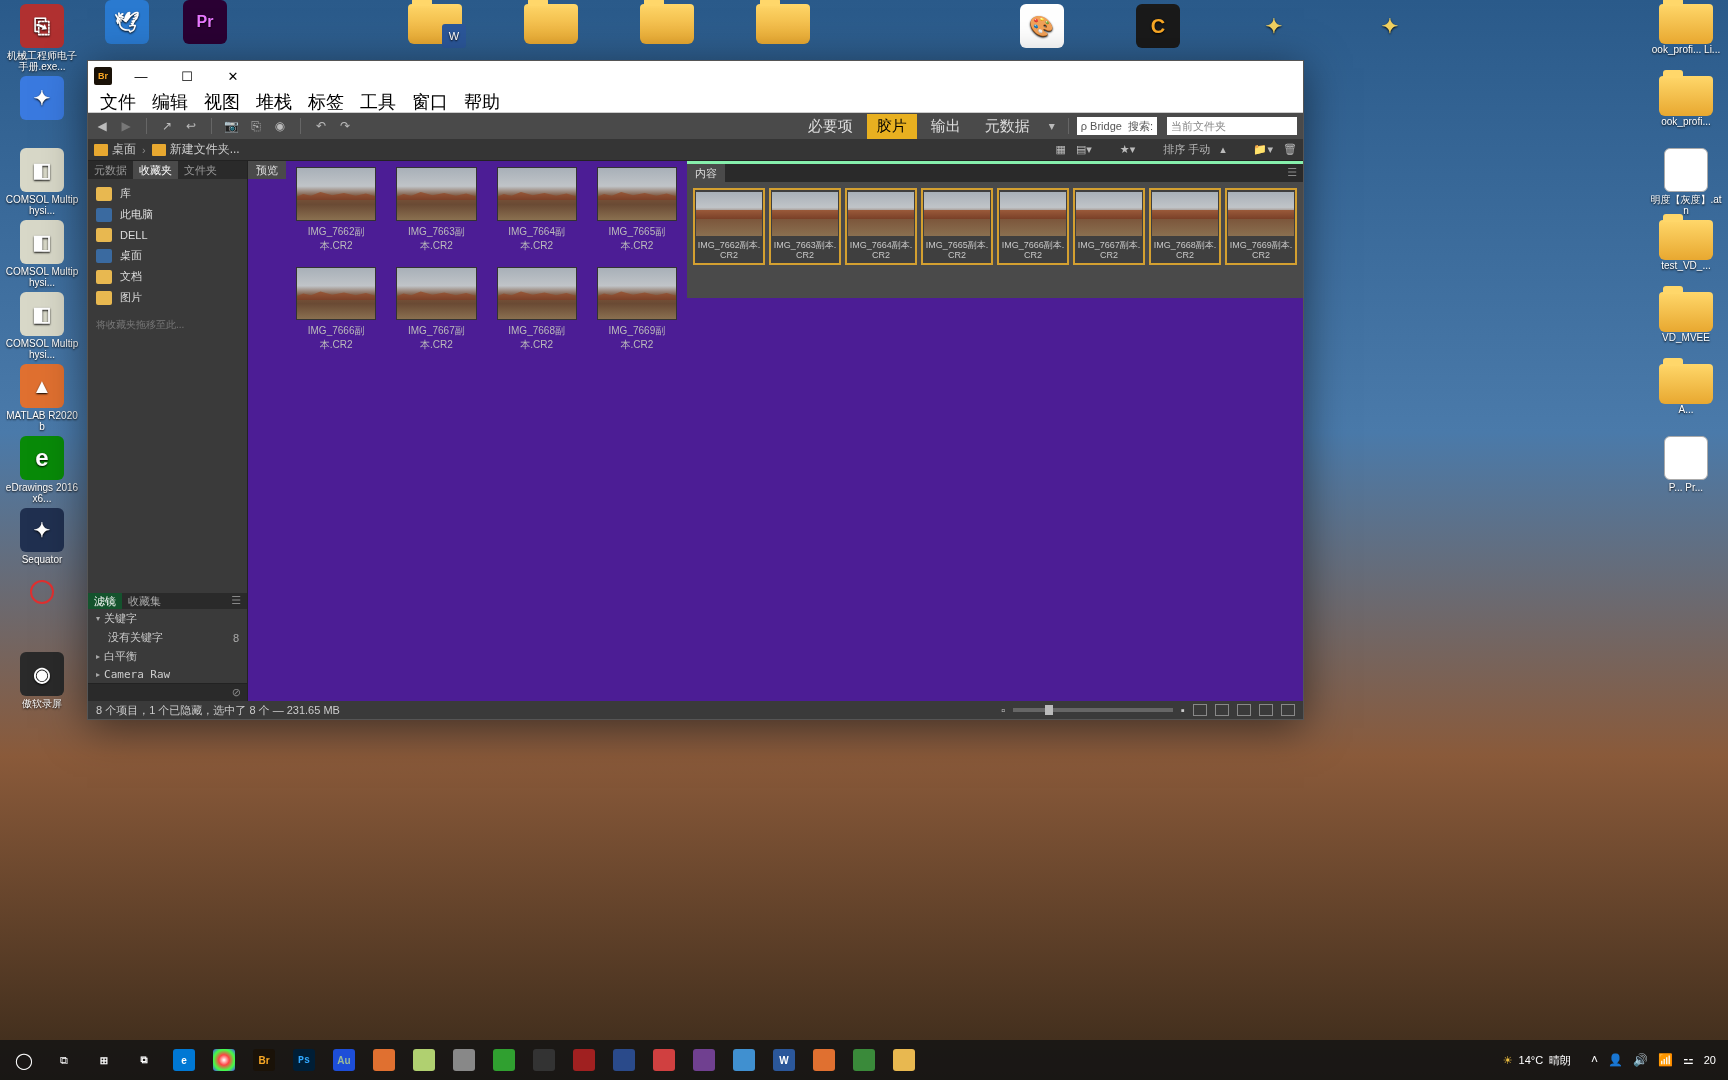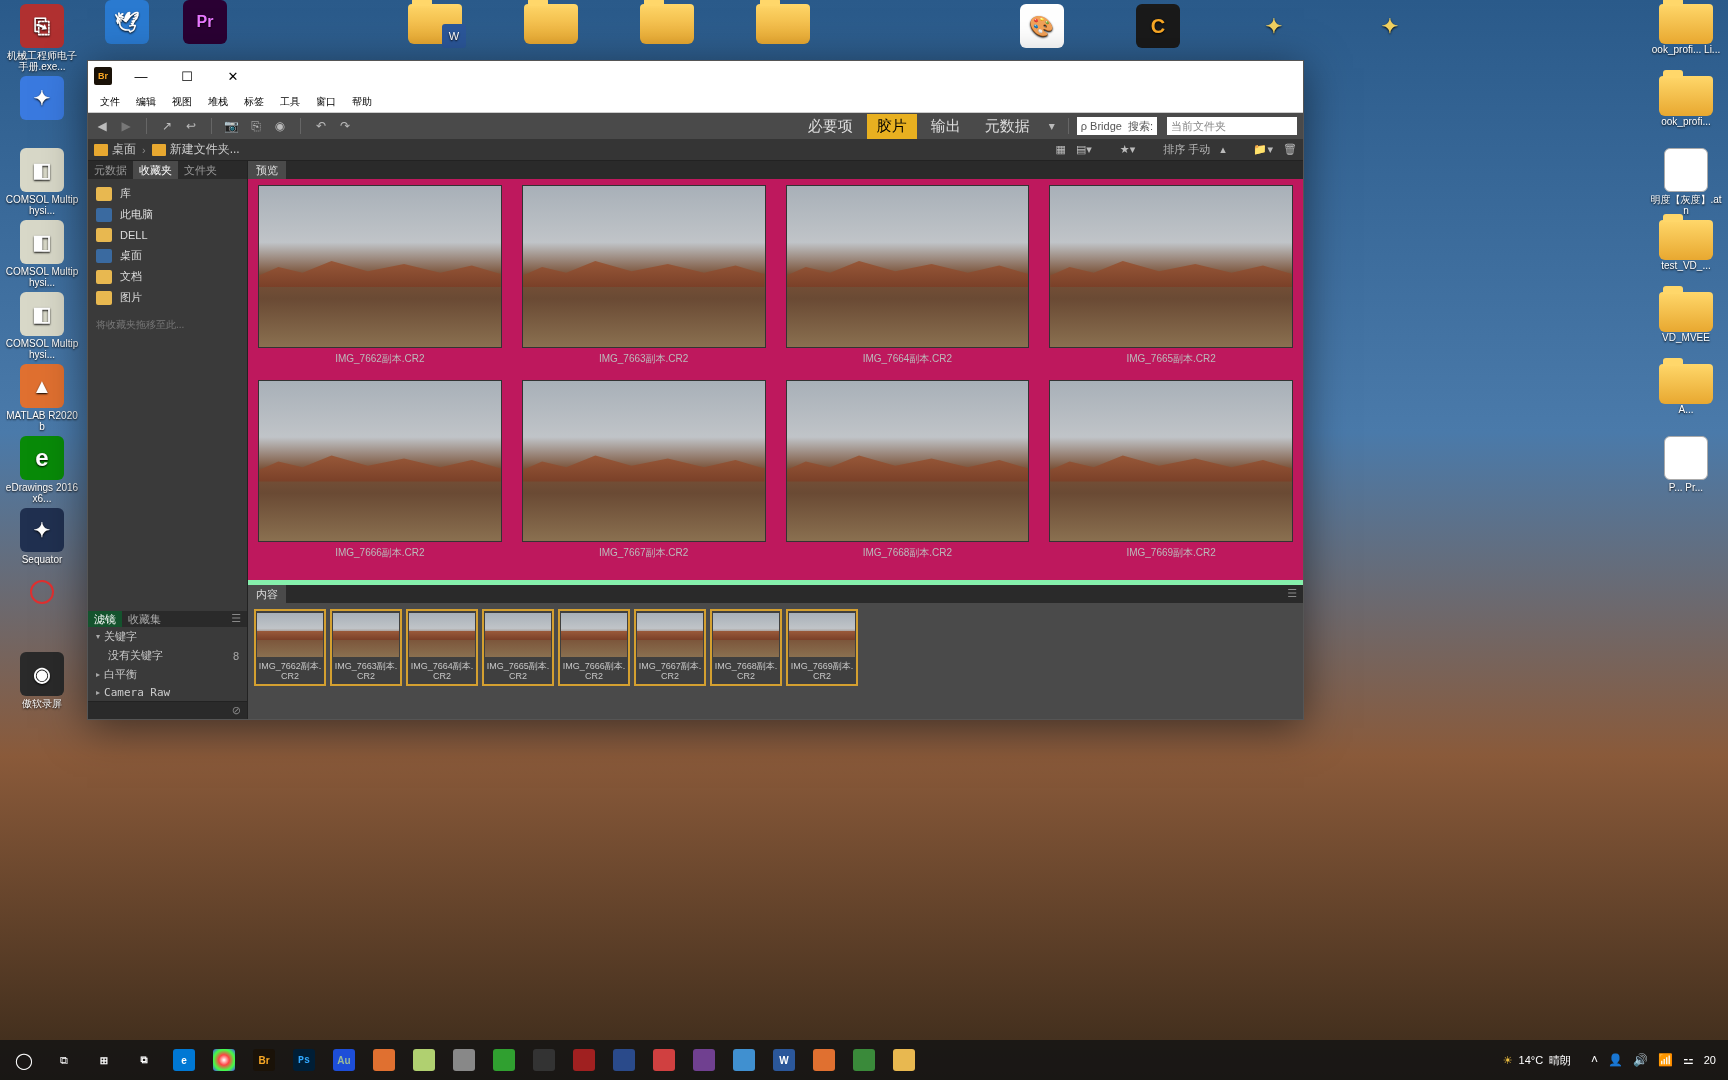--- a/index.html
+++ b/index.html
@@ -15,21 +15,21 @@
 .folder-ico{width:54px;height:40px;background:linear-gradient(180deg,#ffd76a,#e8a830);border-radius:4px 4px 6px 6px;position:relative}
 .folder-ico::before{content:"";position:absolute;top:-6px;left:4px;width:20px;height:8px;background:#ffd76a;border-radius:3px 3px 0 0}
 
 .bridge{position:absolute;left:87px;top:60px;width:1217px;height:660px;background:#3a3a3a;border:1px solid #555;box-shadow:0 8px 40px rgba(0,0,0,.5);display:flex;flex-direction:column}
 .titlebar{height:30px;background:#fff;display:flex;align-items:center;padding:0 6px;color:#000}
 .br-logo{width:18px;height:18px;background:#1a1208;color:#f9a825;font-size:9px;font-weight:bold;display:flex;align-items:center;justify-content:center;border-radius:2px;margin-right:6px}
 .titlebar-title{flex:1;font-size:12px}
 .winbtns{display:flex}
 .winbtn{width:46px;height:30px;display:flex;align-items:center;justify-content:center;cursor:pointer;font-size:13px}
 .menubar{height:22px;background:#fff;display:flex;align-items:center;padding:0 4px;color:#000;border-bottom:1px solid #ccc}
-.menubar span{padding:2px 8px;cursor:pointer;font-size:10px}
+.menubar span{padding:2px 8px;cursor:pointer;font-size:18px}
 .toolbar{height:26px;background:#4a4a4a;display:flex;align-items:center;padding:0 6px;color:#ccc}
 .tb-left{display:flex;align-items:center;gap:8px}
 .tb-ico{width:16px;height:16px;display:flex;align-items:center;justify-content:center;cursor:pointer;color:#bbb;font-size:12px}
 .tb-sep{width:1px;height:16px;background:#666;margin:0 4px}
 .tb-right{margin-left:auto;display:flex;align-items:center;gap:4px}
 .ws-tab{padding:3px 10px;cursor:pointer;color:#ddd;font-size:15px}
 .ws-tab.active{background:#e8b020;color:#000}
 .search-box{background:#fff;color:#000;height:18px;width:130px;display:flex;align-items:center;padding:0 4px;margin-left:6px}
 .search-lbl{background:#fff;color:#555;height:18px;padding:0 4px;display:flex;align-items:center;font-family:monospace;font-size:10px}
 .pathbar{height:22px;background:#353535;display:flex;align-items:center;padding:0 6px;color:#ccc;border-bottom:1px solid #222}
@@ -47,29 +47,29 @@
 .fav-item{display:flex;align-items:center;padding:3px 8px;cursor:pointer;color:#ddd;gap:8px;font-size:12px}
 .fav-ico{width:16px;height:14px;border-radius:2px}
 .fav-hint{color:#777;font-size:10px;padding:6px 8px}
 .filter-panel{margin-top:auto}
 .filter-tabs{height:16px;background:#2a2a2a;display:flex;font-size:10px}
 .ftab{padding:1px 6px;color:#aaa;cursor:pointer}
 .ftab.active{background:#14532d;color:#fff}
 .filter-row{display:flex;align-items:center;padding:2px 8px;color:#ccc;font-size:11px;cursor:pointer}
 .filter-row .tri{margin-right:4px;font-size:8px;color:#aaa}
 .filter-row .cnt{margin-left:auto;color:#aaa}
-.center-panel{flex:1;display:flex;flex-direction:column;min-width:0;background:#be185d}
+.center-panel{flex:1;display:flex;flex-direction:row;min-width:0;background:#4c1d95}
 .preview-tabs{height:18px;background:#2a2a2a;display:flex}
 .preview-tab{padding:2px 8px;background:#4a4a4a;color:#ddd;font-size:11px}
 .thumb-grid{flex:1;overflow:auto;padding:6px 10px;display:grid;grid-template-columns:repeat(4,1fr);gap:14px 20px;align-content:start}
 .thumb{display:flex;flex-direction:column;align-items:center}
 .thumb-img{width:100%;aspect-ratio:1.5;border:1px solid #333;background:linear-gradient(180deg,#a8b0b8 0%,#c0c4c8 35%,#7a5238 55%,#6a4a34 70%,#8a7050 100%);position:relative;cursor:pointer}
 .thumb-img::after{content:"";position:absolute;left:0;right:0;top:45%;height:18%;background:linear-gradient(180deg,#9a5a3a,#7a4028);clip-path:polygon(0 60%,8% 30%,18% 50%,30% 10%,45% 45%,60% 20%,75% 50%,88% 25%,100% 55%,100% 100%,0 100%)}
 .thumb-name{color:#bbb;font-size:10px;margin-top:4px;text-align:center}
-.content-panel{border-top:5px solid #86efac}
+.content-panel{border-top:3px solid #86efac}
 .content-tabs{height:18px;background:#2a2a2a;display:flex}
 .content-tab{padding:2px 8px;background:#4a4a4a;color:#ddd;font-size:11px}
 .content-opts{margin-left:auto;padding:2px 6px;color:#888;cursor:pointer}
 .strip{height:116px;background:#4a4a4a;display:flex;align-items:flex-start;padding:6px;gap:4px;overflow-x:auto}
 .strip-item{width:72px;display:flex;flex-direction:column;align-items:center;border:2px solid #d4a030;background:#3f3f3f;padding:2px;cursor:pointer}
 .strip-img{width:66px;height:44px;background:linear-gradient(180deg,#a8b0b8 0%,#c0c4c8 35%,#7a5238 55%,#8a7050 100%);position:relative}
 .strip-img::after{content:"";position:absolute;left:0;right:0;top:40%;height:22%;background:linear-gradient(180deg,#9a5a3a,#7a4028)}
 .strip-name{color:#c8c8c8;font-size:9px;text-align:center;line-height:1.15;margin-top:4px;word-break:break-all}
 .left-bottom{height:18px;background:#2a2a2a;border-top:1px solid #222}
 .statusbar{height:18px;background:#3a3a3a;color:#ccc;display:flex;align-items:center;padding:0 8px;font-size:10px}
@@ -412,20 +412,35 @@
               </div>
               <div class="strip-item">
                 <div class="strip-img"></div>
                 <div class="strip-name">IMG_7669副本.CR2</div>
               </div>
             </div>
         </div>
       </div>
     </div>
 
+    <div class="statusbar">
+      <span>8 个项目，1 个已隐藏，选中了 8 个 — 231.65 MB</span>
+      <div class="status-right">
+        <span>▫</span>
+        <div class="slider">
+            <div class="slider-handle"></div>
+          </div>
+        <span>▪</span>
+        <div class="view-ico"></div>
+        <div class="view-ico"></div>
+        <div class="view-ico"></div>
+        <div class="view-ico"></div>
+        <div class="view-ico"></div>
+      </div>
+    </div>
   </div>
 
   <div class="taskbar">
     <div class="tb-item">
         <span style="font-size:16px">◯</span>
       </div>
     <div class="tb-item">⧉</div>
     <div id="tb-apps" style="display:flex">
         <div class="tb-item">
           <div class="tb-app" style="background: transparent; color: rgb(255, 255, 255);">⊞</div>

